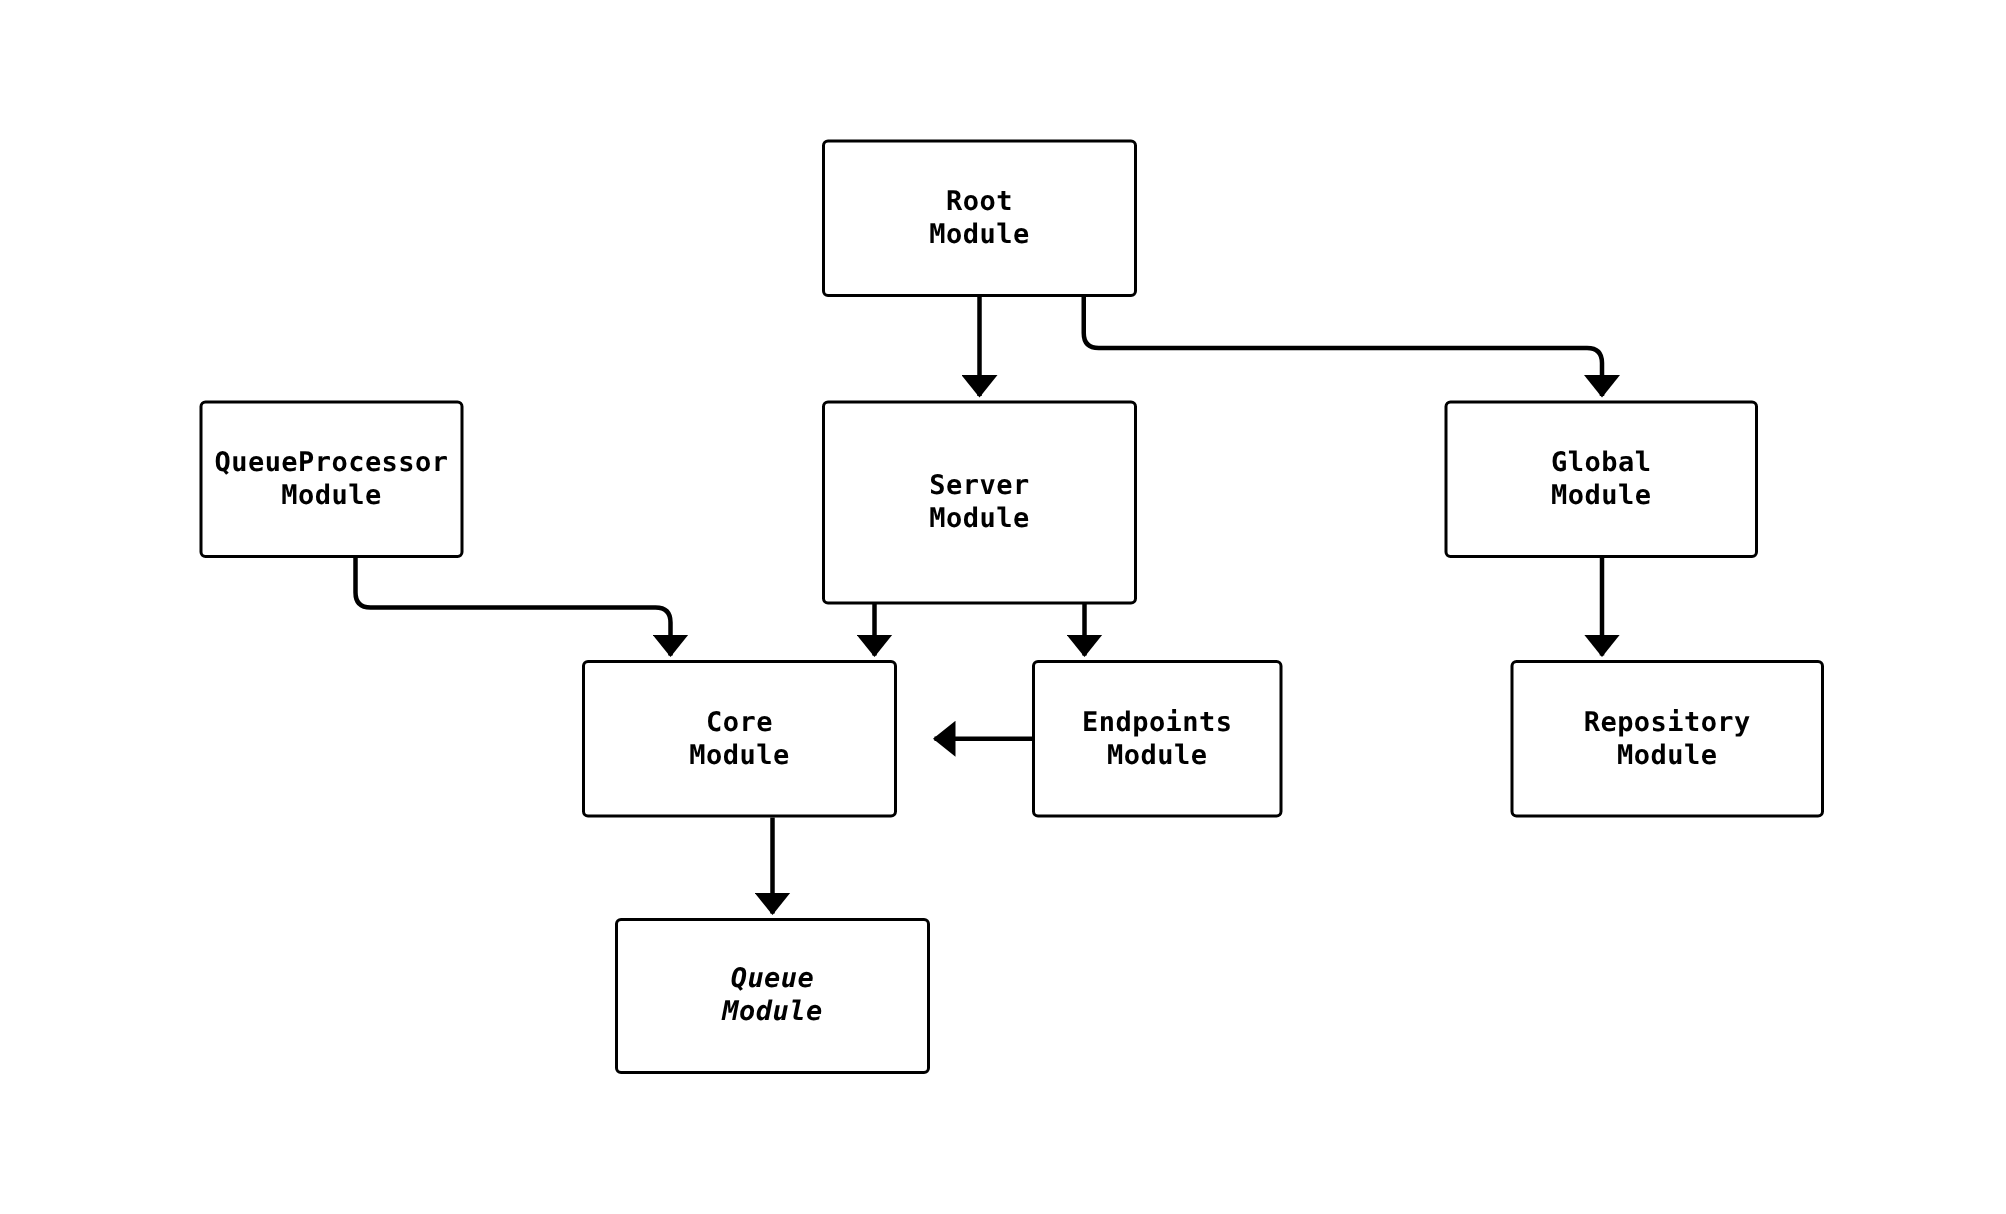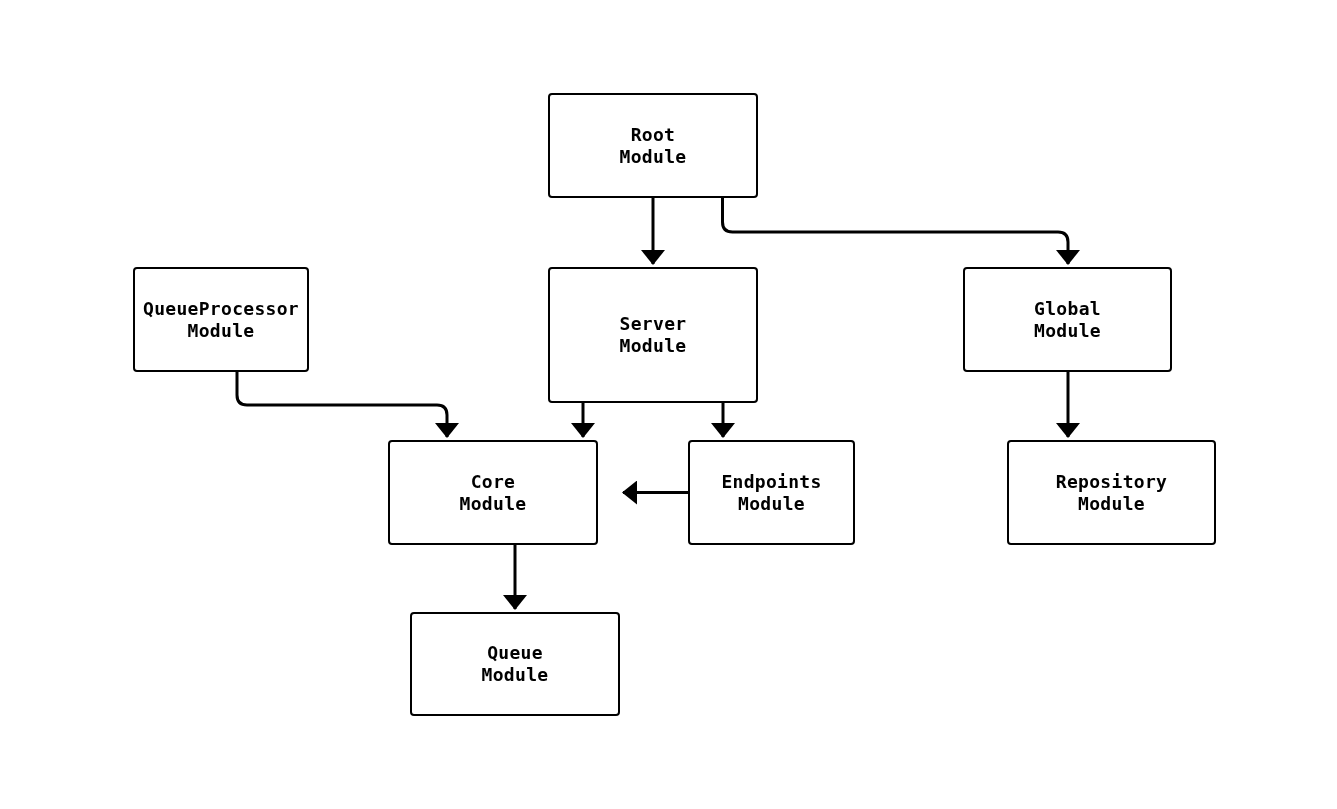--- a/index.html
+++ b/index.html
@@ -94,18 +94,18 @@
   <div class="node" style="left:688px; top:440px; width:167px; height:105px;">
     <span class="node-label">Endpoints
 Module</span>
   </div>
 
   <div class="node" style="left:963px; top:440px; width:209px; height:105px;margin-left:44px;">
     <span class="node-label">Repository
 Module</span>
   </div>
 
-  <div class="node" style="left:410px; top:612px; width:210px; height:104px;">
+  <div class="node" style="left:410px; top:612px; width:210px; height:104px;font-style:italic;">
     <span class="node-label">Queue
 Module</span>
   </div>
 
 </div>
 
 </body></html>

